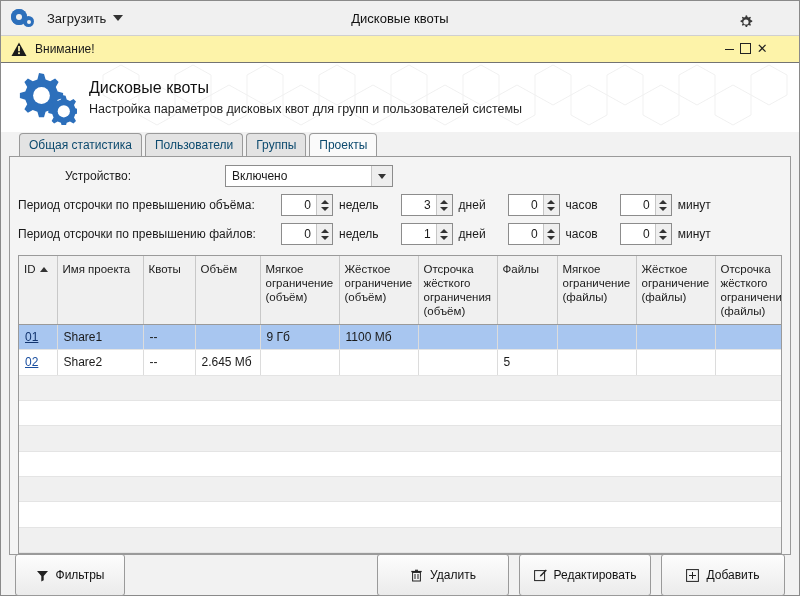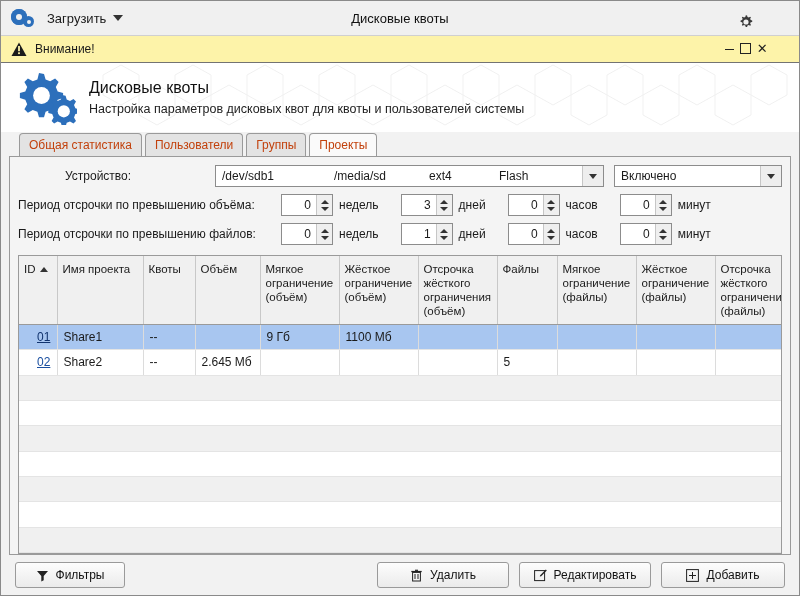--- a/index.html
+++ b/index.html
@@ -190,21 +190,21 @@
   }
   .tab {
     border: 1px solid #9a9a9a;
     border-bottom: none;
     border-radius: 4px 4px 0 0;
     background: #e3e3e3;
     padding: 3px 9px 3px 9px;
     font-size: 12px;
     line-height: 16px;
     cursor: default;
-    color: #c2410c;
+    color: #0c4a6e;
   }
   .tab.active {
     background: #fafafa;
     position: relative;
     z-index: 2;
   }
   
   .panel {
     margin: 0 8px 0 8px;
     border: 1px solid #9a9a9a;
@@ -352,21 +352,20 @@
   tr.row-sel td {
     background: #a8c6f0;
   }
   tr.row-alt td {
     background: #f0f0f0;
   }
   tr.row-plain td { background: #ffffff; }
   td.idcell a {
     color: #1a4fa0;
     text-decoration: underline;
-    margin-left: 12px;
   }
   tr.row-sel td.idcell a { color: #11336e; }
   .sortarrow {
     display: inline-block;
     width: 0; height: 0;
     border-left: 4px solid transparent;
     border-right: 4px solid transparent;
     border-bottom: 5px solid #333;
     margin-left: 4px;
     vertical-align: middle;
@@ -374,21 +373,21 @@
   
   .footer {
     height: 40px;
     display: flex;
     align-items: center;
     padding: 0 14px;
     flex: none;
     gap: 10px;
   }
   .btn {
-    height: 26px;
+    height: 42px;
     border: 1px solid #9a9a9a;
     background: linear-gradient(#fdfdfd, #ebebeb);
     border-radius: 3px;
     display: inline-flex;
     align-items: center;
     justify-content: center;
     gap: 7px;
     font-size: 12px;
     padding: 0 14px;
     cursor: default;
@@ -479,48 +478,37 @@
         <g fill="#2c6fbb">
           <path d="M24 4 l5 1 1.6 5.4 4.6 1.9 4.9-2.8 3.5 3.5 -2.8 4.9 1.9 4.6 5.4 1.6 v5 l-5.4 1.6 -1.9 4.6 2.8 4.9 -3.5 3.5 -4.9-2.8 -4.6 1.9 -1.6 5.4 h-5 l-1.6-5.4 -4.6-1.9 -4.9 2.8 -3.5-3.5 2.8-4.9 -1.9-4.6 -5.4-1.6 v-5 l5.4-1.6 1.9-4.6 -2.8-4.9 3.5-3.5 4.9 2.8 4.6-1.9 z"></path>
           <circle cx="26.5" cy="26.5" r="8.4" fill="#ffffff"></circle>
           <path d="M47 26 l3.6 .7 1.1 3.9 3.3 1.4 3.5-2 2.5 2.5 -2 3.5 1.4 3.3 3.9 1.1 v3.6 l-3.9 1.1 -1.4 3.3 2 3.5 -2.5 2.5 -3.5-2 -3.3 1.4 -1.1 3.9 h-3.6 l-1.1-3.9 -3.3-1.4 -3.5 2 -2.5-2.5 2-3.5 -1.4-3.3 -3.9-1.1 v-3.6 l3.9-1.1 1.4-3.3 -2-3.5 2.5-2.5 3.5 2 3.3-1.4 z"></path>
           <circle cx="48.8" cy="42.3" r="6.1" fill="#ffffff"></circle>
         </g>
       </svg>
     </div>
     <div class="head-text">
       <div class="head-title">Дисковые квоты</div>
-      <div class="head-sub">Настройка параметров дисковых квот для квоты и пользователей системы</div>
+      <div class="head-sub">Настройка параметров дисковых квот для групп и пользователей системы</div>
     </div>
   </div>
 
   <div class="tabstrip">
     <div class="tab">Общая статистика</div>
     <div class="tab">Пользователи</div>
     <div class="tab">Группы</div>
     <div class="tab active">Проекты</div>
   </div>
 
   <div class="panel">
 
     <div class="form">
 
       <div class="frow">
         <span class="flabel device-label">Устройство:</span>
-        <div class="combo device-combo">
-          <span class="ctext">
-            <span class="dev-c1">/dev/sdb1</span>
-            <span class="dev-c2">/media/sd</span>
-            <span class="dev-c3">ext4</span>
-            <span>Flash</span>
-          </span>
-          <span class="arrow">
-              <i></i>
-            </span>
-        </div>
         <div class="combo state-combo">
           <span class="ctext">Включено</span>
           <span class="arrow">
               <i></i>
             </span>
         </div>
       </div>
 
       <div class="frow">
         <span class="flabel lbl-period">Период отсрочки по превышению объёма:</span>

